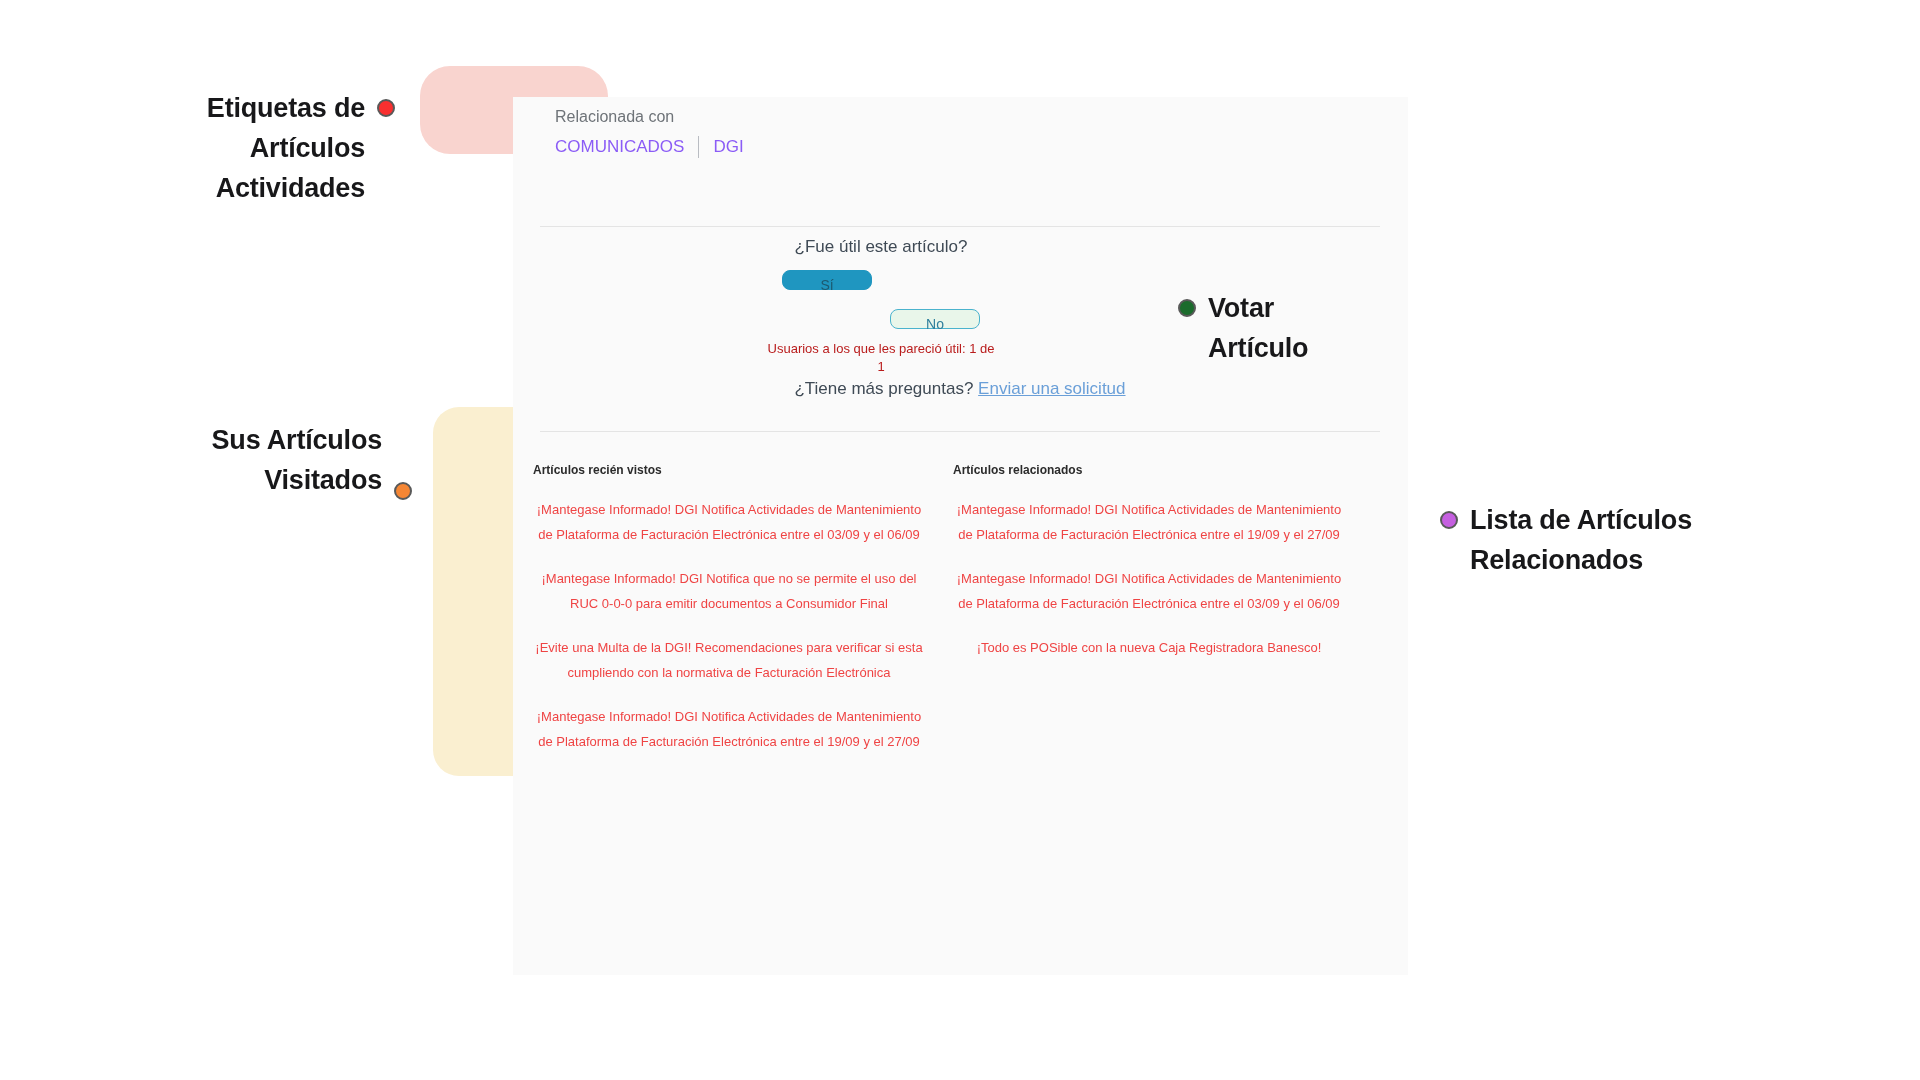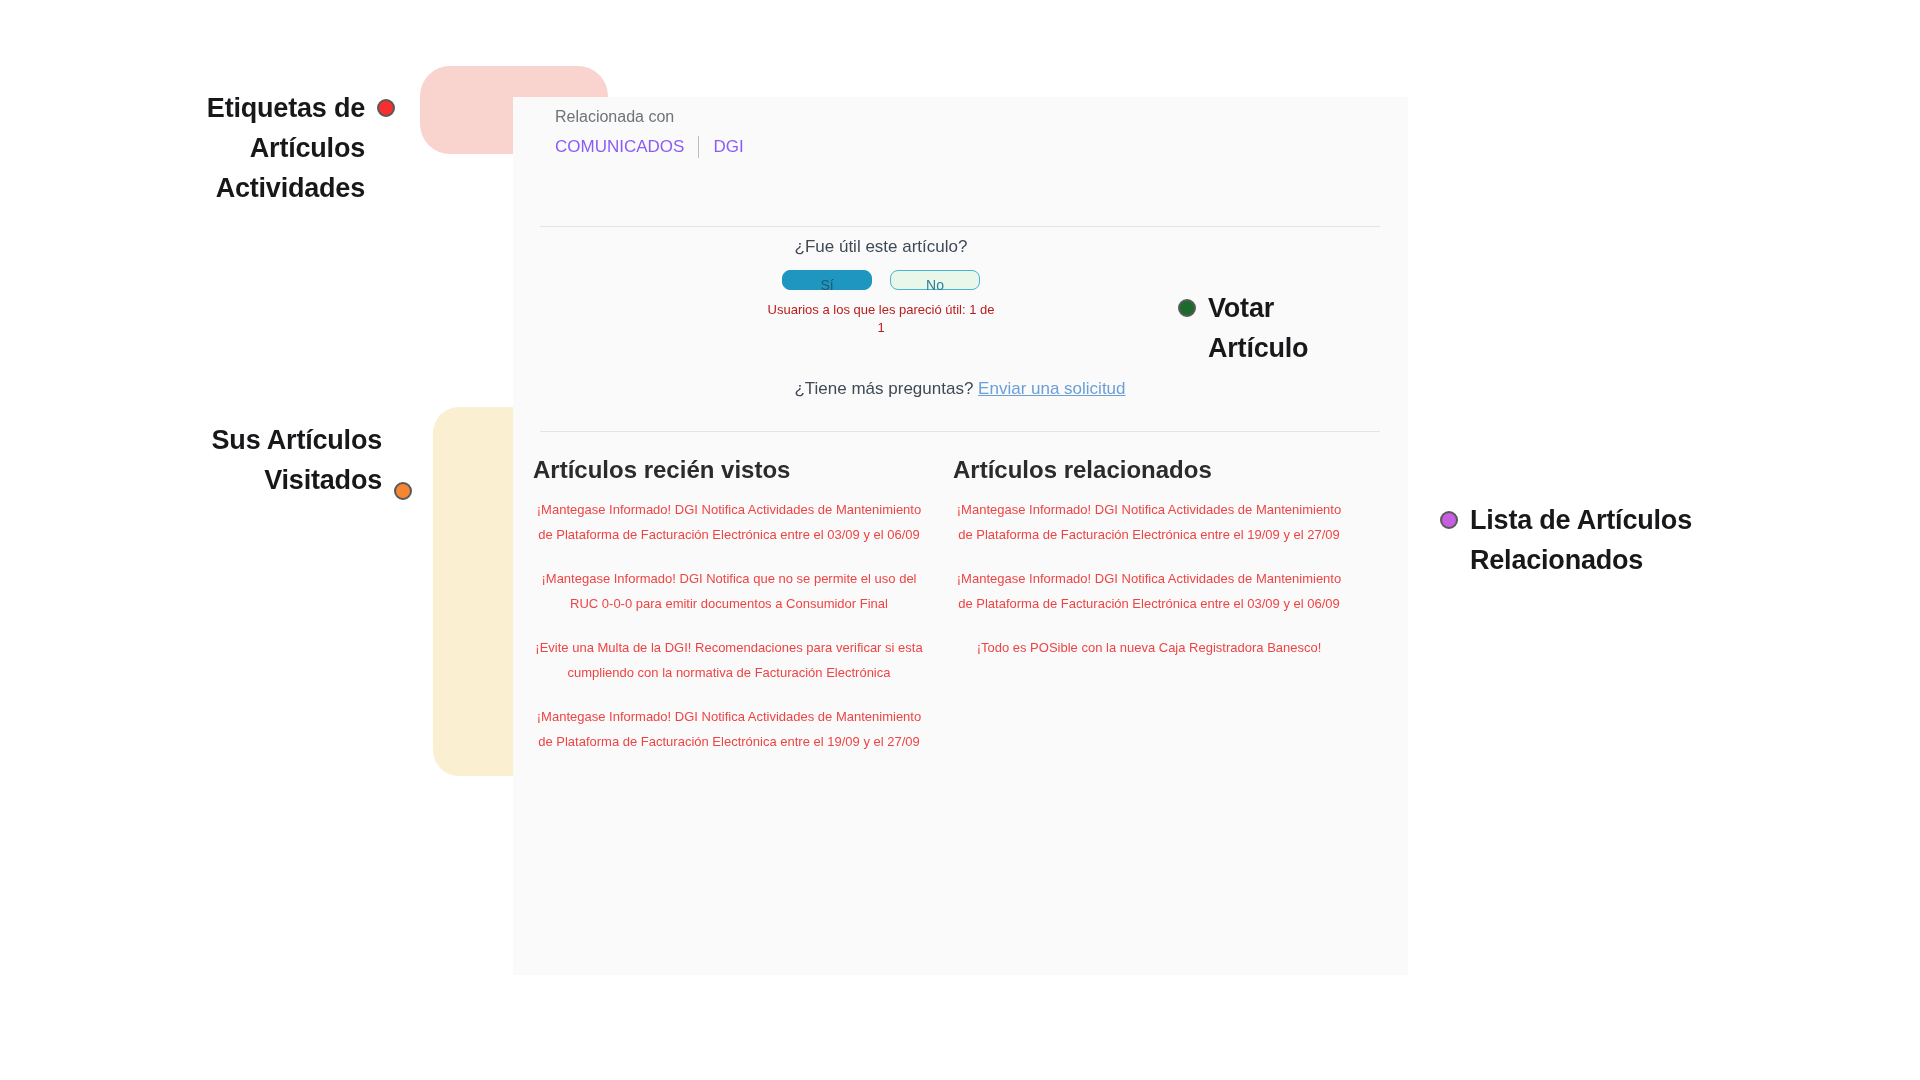--- a/index.html
+++ b/index.html
@@ -132,21 +132,21 @@
     width: 895px;
     display: flex;
   }
   .list-col {
     width: 392px;
     padding: 0 0 0 0;
   }
   .list-col.left  { margin-left: 20px; }
   .list-col.right { margin-left: 28px; }
   .list-title {
-    font-size: 24px;
+    font-size: 12px;
     font-weight: bold;
     color: #2b2b2b;
     line-height: 26px;
     margin: 0 0 14px 0;
   }
   .list-items { list-style: none; margin: 0; padding: 0; }
   .list-items li { margin-bottom: 19px; }
   .list-items li:last-child { margin-bottom: 0; }
   .list-items a {
     font-size: 13px;
@@ -237,21 +237,21 @@
         <a class="tag-link" href="#">DGI</a>
       </div>
     </div>
 
     <div class="hr hr-top"></div>
 
     <div class="vote-widget">
       <div class="vote-question">¿Fue útil este artículo?</div>
       <div class="vote-buttons">
         <button class="vote-btn vote-btn-yes" style="background: rgb(31, 150, 192); border-color: rgb(31, 150, 192);">Sí</button>
-        <button class="vote-btn vote-btn-no" style="border-color: rgb(74, 179, 205);">No</button>
+        <button class="vote-btn vote-btn-no" style="border-color: rgb(74, 179, 205); margin-top: 39px;">No</button>
       </div>
       <div class="vote-count">Usuarios a los que les pareció útil: 1 de 1</div>
     </div>
 
     <div class="more-questions">
       <span>¿Tiene más preguntas?</span>
       <a href="#" style="color: rgb(106, 159, 216);">Enviar una solicitud</a>
     </div>
 
     <div class="hr hr-bottom"></div>

